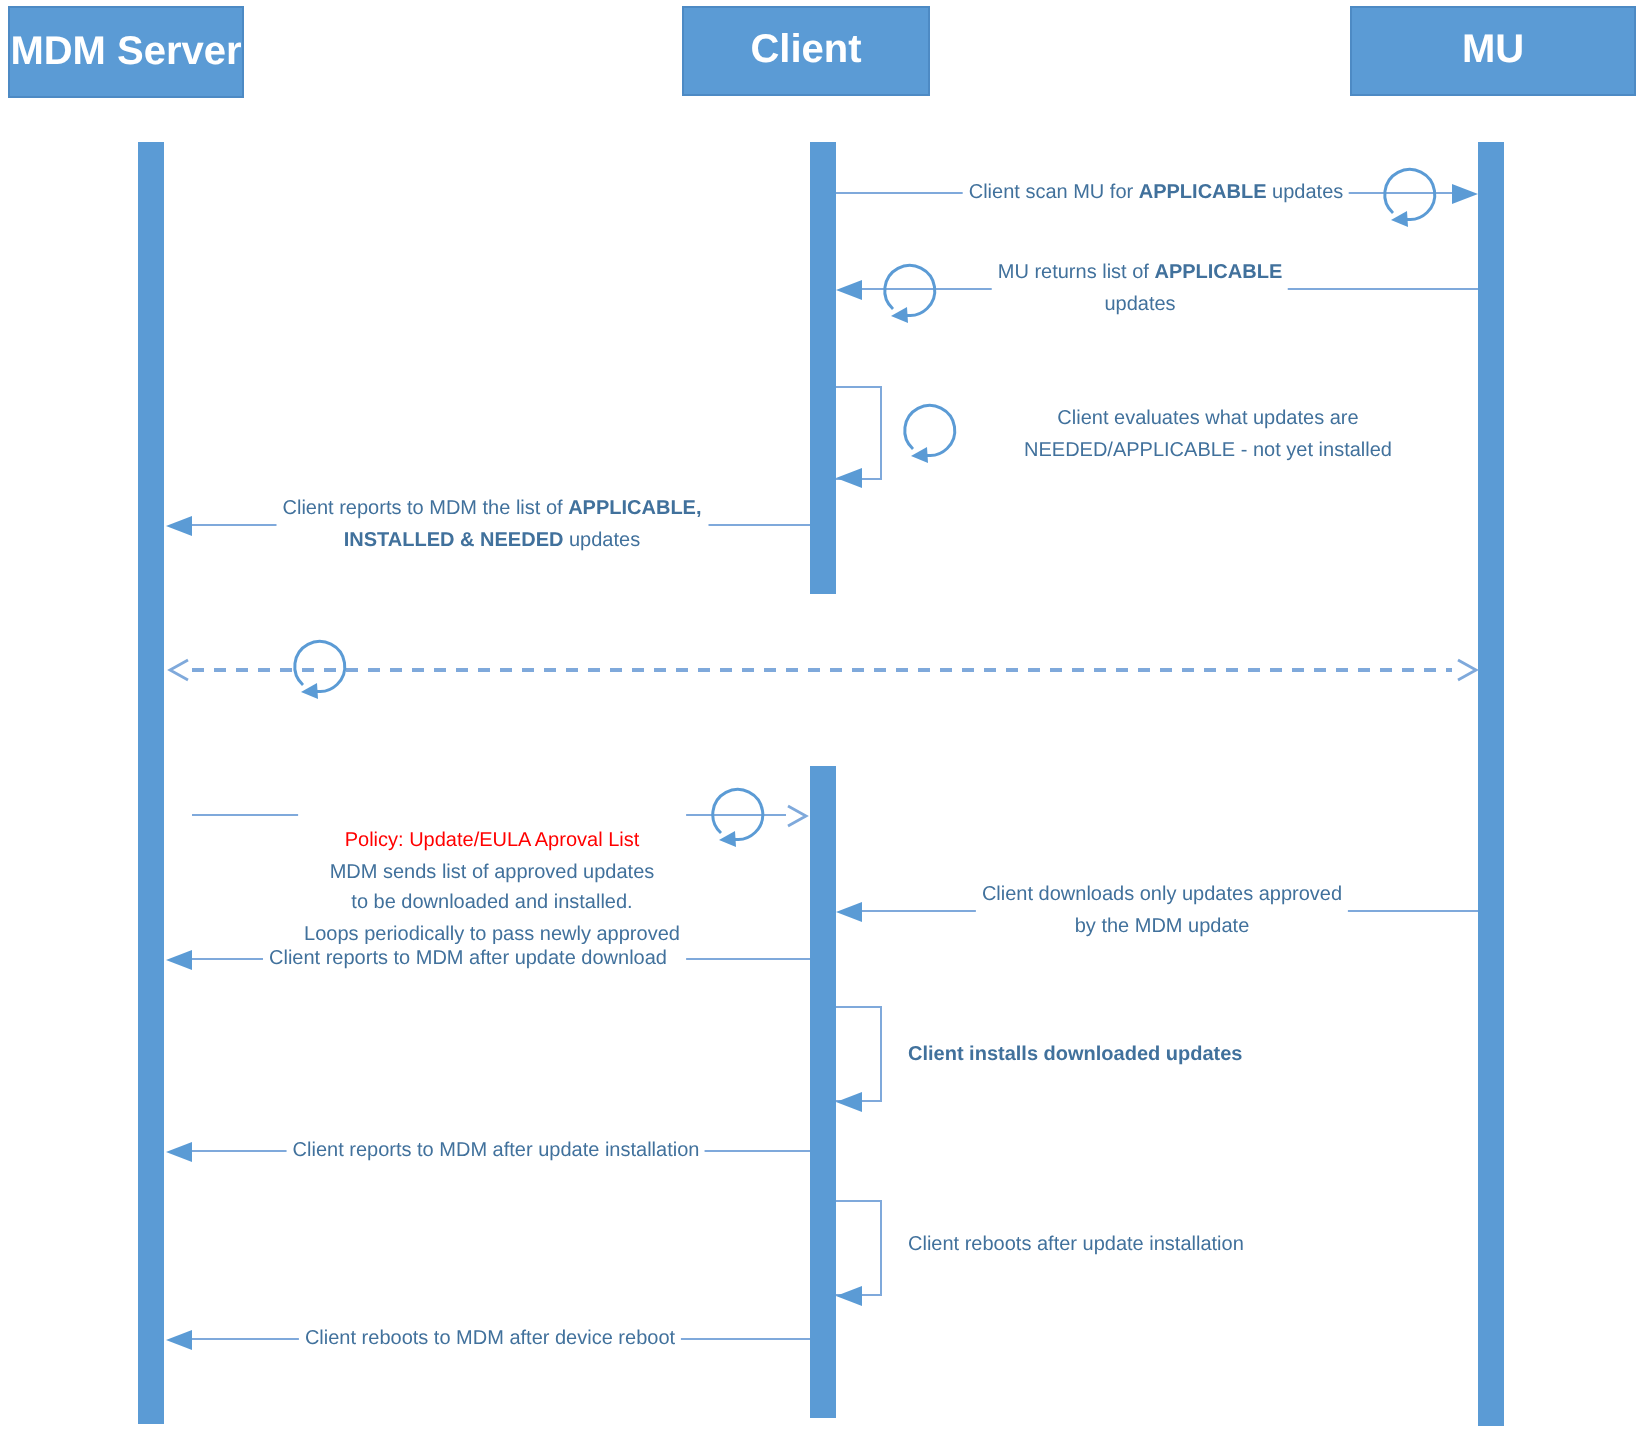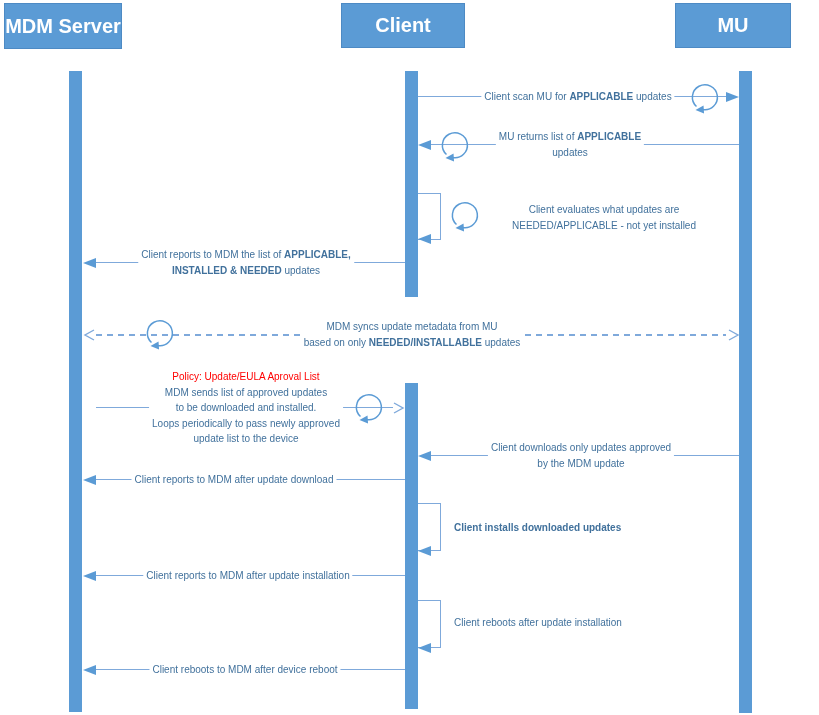--- a/index.html
+++ b/index.html
@@ -26,36 +26,36 @@
   .chev { position:absolute; }
   .bracket { position:absolute; width:23px; box-sizing:border-box;
     border:1.5px solid #7FA9DB; border-left:none; }
   .label {
     position:absolute; transform:translateX(-50%);
     color:#41719C; font-size:10px; line-height:15.5px;
     text-align:center; background:#ffffff; padding:0 3px; white-space:nowrap;
     z-index:3;
   }
   .label b { font-weight:bold; }
-  .label .policy { color:#FF0000; }
+  .label .policy { color:#FF0000;margin-top:44px; }
   .label.anchor-left { transform:none; text-align:left; background:transparent; }
   .loop { position:absolute; z-index:2; }
 </style>
 </head>
 <body>
 
 <div class="canvas">
 
   <div class="actor" style="left:4px; width:118px; height:46px;">
     <span>MDM Server</span>
   </div>
   <div class="actor" style="left:341px; width:124px;">
     <span>Client</span>
   </div>
-  <div class="actor" style="left:675px; width:116px;">
+  <div class="actor" style="left:675px; width:143px;">
     <span>MU</span>
   </div>
 
   <div class="lifeline" style="left:69px; top:71px; height:641px;"></div>
   <div class="lifeline" style="left:405px; top:71px; height:226px;"></div>
   <div class="lifeline" style="left:405px; top:383px; height:326px;"></div>
   <div class="lifeline" style="left:739px; top:71px; height:642px;"></div>
 
   <div class="line" style="left:418px; top:96px; width:308px;"></div>
   <div class="arrow-right" style="left:726px; top:92px;"></div>
@@ -100,24 +100,20 @@
   <svg class="chev" style="left:83px; top:329px;" width="13" height="12">
     <path d="M11 1 L2 6 L11 11" fill="none" stroke="#7FA9DB" stroke-width="1.4"></path>
   </svg>
   <svg class="chev" style="left:727px; top:329px;" width="13" height="12">
     <path d="M2 1 L11 6 L2 11" fill="none" stroke="#7FA9DB" stroke-width="1.4"></path>
   </svg>
   <svg class="loop" style="left:141px; top:314px;" width="38" height="38" viewBox="0 0 38 38">
     <path d="M10.5 28.5 A12.5 12.5 0 1 1 16.5 31.5" fill="none" stroke="#5B9BD5" stroke-width="1.5"></path>
     <path d="M17.5 27.5 L9.5 32 L18 35.5 Z" fill="#5B9BD5"></path>
   </svg>
-  <div class="label" style="left:412px; top:319px;">
-    <div>MDM syncs update metadata from MU</div>
-    <div><span>based on only </span><b>NEEDED/INSTALLABLE</b><span> updates</span></div>
-  </div>
 
   <div class="line" style="left:96px; top:407px; width:297px;"></div>
   <svg class="chev" style="left:392px; top:402px;" width="13" height="12">
     <path d="M2 1 L11 6 L2 11" fill="none" stroke="#7FA9DB" stroke-width="1.4"></path>
   </svg>
   <svg class="loop" style="left:350px; top:388px;" width="38" height="38" viewBox="0 0 38 38">
     <path d="M10.5 28.5 A12.5 12.5 0 1 1 16.5 31.5" fill="none" stroke="#5B9BD5" stroke-width="1.5"></path>
     <path d="M17.5 27.5 L9.5 32 L18 35.5 Z" fill="#5B9BD5"></path>
   </svg>
   <div class="label" style="left:246px; top:369px;">

